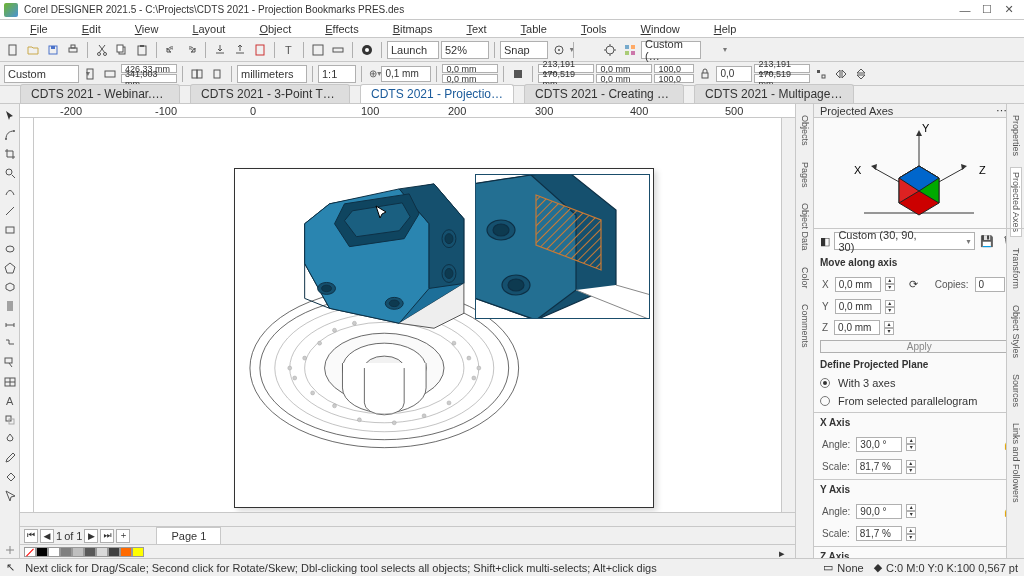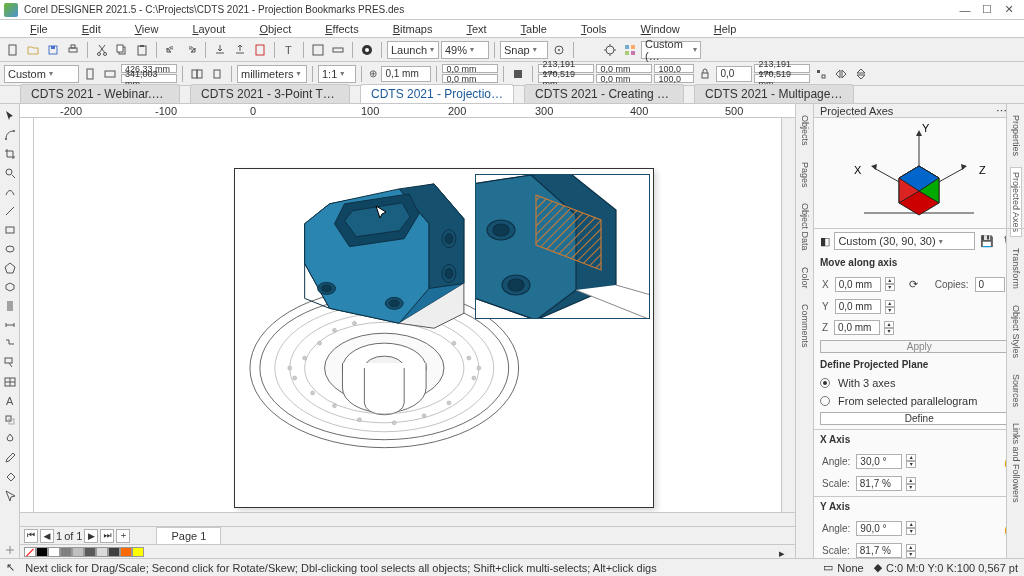--- a/index.html
+++ b/index.html
@@ -24,21 +24,21 @@
   .titlebar .wbtn{width:22px;height:16px;display:flex;align-items:center;justify-content:center;color:#555;}
   
   .menubar{height:18px;background:#fff;border-bottom:1px solid var(--border);display:flex;align-items:center;padding:0 4px;gap:2px;}
   .menubar span{padding:0 6px;cursor:default;margin-left:20px;}
   .menubar span u{text-decoration:underline;}
   
   .toolbar{height:24px;background:var(--panel);border-bottom:1px solid var(--border);display:flex;align-items:center;padding:0 4px;gap:2px;}
   .tbtn{width:18px;height:18px;border:1px solid transparent;display:flex;align-items:center;justify-content:center;border-radius:2px;}
   .tbtn svg{width:12px;height:12px;}
   .sep{width:1px;height:16px;background:var(--border2);margin:0 3px;}
-  .combo{height:18px;background:#fff;border:1px solid var(--border2);display:flex;align-items:center;padding:0 3px;font-size:10px;}
+  .combo{height:18px;background:#fff;border:1px solid var(--border2);display:flex;align-items:center;padding:0 3px;font-size:10px;gap:37px;}
   .combo .arrow{margin-left:3px;font-size:8px;color:#777;}
   .numfield{height:16px;background:#fff;border:1px solid var(--border2);width:58px;font-size:10px;padding:0 3px;display:flex;align-items:center;}
   .lbl{font-size:10px;color:#555;margin:0 2px;}
   .stack{display:flex;flex-direction:column;gap:1px;}
   .stack .numfield{height:9px;font-size:9px;width:56px;}
   
   .tabstrip{height:18px;background:var(--panel);display:flex;align-items:flex-end;padding-left:20px;border-bottom:1px solid var(--border);}
   .tab{padding:2px 10px;background:#ddd;border:1px solid var(--border);border-bottom:none;margin-right:10px;font-size:12px;border-radius:3px 3px 0 0;max-width:160px;white-space:nowrap;overflow:hidden;text-overflow:ellipsis;}
   .tab.active{background:var(--tabactive);color:#1a5a9a;}
   
@@ -208,21 +208,21 @@
         <circle cx="6" cy="6" r="5" fill="#333"></circle>
         <circle cx="6" cy="6" r="2" fill="#fff"></circle>
       </svg>
     </div>
   <div class="sep"></div>
   <div class="combo" style="width:52px">
       <span>Launch</span>
       <span class="arrow">▾</span>
     </div>
   <div class="combo" style="width:48px">
-      <span>49%</span>
+      <span>52%</span>
       <span class="arrow">▾</span>
     </div>
   <div class="sep"></div>
   <div class="combo" style="width:48px">
       <span>Snap</span>
       <span class="arrow">▾</span>
     </div>
   <div class="tbtn">
       <svg viewBox="0 0 12 12">
         <circle cx="6" cy="6" r="4" fill="none" stroke="#555"></circle>
@@ -703,21 +703,20 @@
 
       <div class="pa-sec">Define Projected Plane</div>
       <div class="pa-row">
           <span class="radio checked"></span>
           <span>With 3 axes</span>
         </div>
       <div class="pa-row">
           <span class="radio"></span>
           <span>From selected parallelogram</span>
         </div>
-      <div class="pa-btn enabled">Define</div>
 
       <div id="axes-container">
           <div class="axisbox">
             <div class="pa-sec">X Axis</div>
             <div class="pa-row">
               <span class="lbl">Angle:</span>
               <input type="text" value="30,0 °" style="">
               <div class="spin">
                 <b>▴</b>
                 <b>▾</b>

